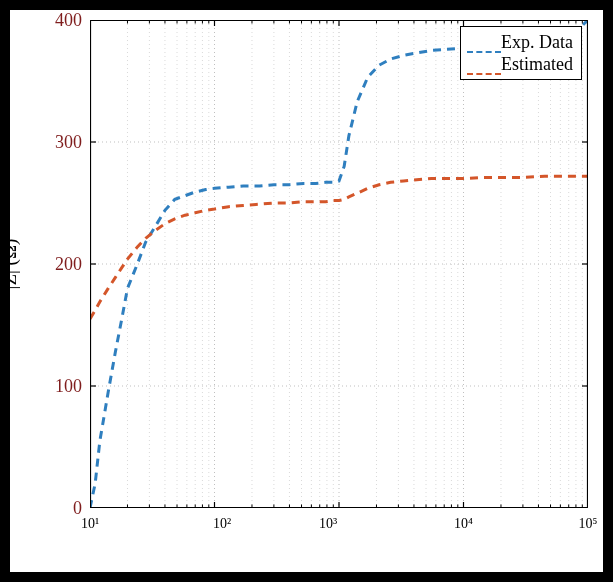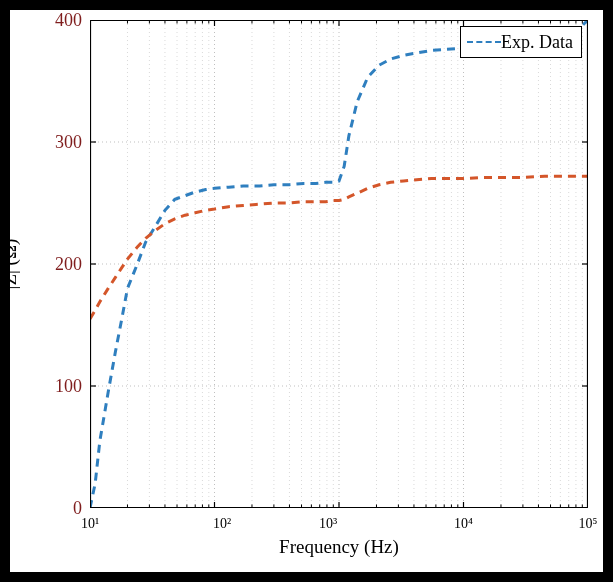--- a/index.html
+++ b/index.html
@@ -5,21 +5,21 @@
   html,body{margin:0;padding:0;background:#000;}
   body{width:613px;height:582px;font-family:"Times New Roman",serif;position:relative;}
   .panel{position:absolute;left:10px;top:10px;width:593px;height:562px;background:#fff;}
   .plot{position:absolute;background:#fff;}
   .plot svg{position:absolute;left:0;top:0;}
   .ytick-label{position:absolute;right:100%;margin-right:8px;transform:translateY(-50%);font-size:18px;color:#7f1d1d;white-space:nowrap;}
   .xtick-label{position:absolute;top:100%;margin-top:8px;transform:translateX(-50%);font-size:14px;color:#000;}
   .xlabel{position:absolute;left:50%;top:100%;transform:translate(-50%,28px);font-size:19px;}
   .ylabel{position:absolute;top:50%;right:100%;transform:translateY(-50%) rotate(-90deg) translateY(-54px);transform-origin:center;font-size:19px;white-space:nowrap;}
   .legend{position:absolute;background:#fff;border:1.2px solid #000;padding:4px 8px 4px 6px;font-size:18px;}
-  .legend-row{display:flex;align-items:center;height:22px;}
+  .legend-row{display:flex;align-items:flex-end;height:22px;}
   .legend-swatch{width:34px;height:0;border-top:2.8px dashed;}
 </style>
 </head>
 <body>
 
 <div class="panel">
   <div class="plot" id="plot" style="left: 80px; top: 10px; width: 498px; height: 488px;">
 
     <svg id="grid-svg" width="498" height="488" viewBox="0 0 498 488">
         <line x1="0" y1="366" x2="498" y2="366" stroke="#bfbfbf" stroke-width="1" stroke-dasharray="1,3"></line>
@@ -150,26 +150,29 @@
         <line x1="470.37983067276366" y1="0" x2="470.37983067276366" y2="3.5" stroke="#000" stroke-width="1"></line>
         <line x1="478.714705981775" y1="488" x2="478.714705981775" y2="484.5" stroke="#000" stroke-width="1"></line>
         <line x1="478.714705981775" y1="0" x2="478.714705981775" y2="3.5" stroke="#000" stroke-width="1"></line>
         <line x1="485.934703380497" y1="488" x2="485.934703380497" y2="484.5" stroke="#000" stroke-width="1"></line>
         <line x1="485.934703380497" y1="0" x2="485.934703380497" y2="3.5" stroke="#000" stroke-width="1"></line>
         <line x1="492.303192425196" y1="488" x2="492.303192425196" y2="484.5" stroke="#000" stroke-width="1"></line>
         <line x1="492.303192425196" y1="0" x2="492.303192425196" y2="3.5" stroke="#000" stroke-width="1"></line>
       </svg>
 
     <div class="ylabel">|Z| (Ω)</div>
-    <div class="xlabel">Frequency (Hz)</div>
 
     <div class="legend" id="legend" style="right: 6px; top: 6px;">
         <div class="legend-row">
           <div class="legend-swatch" style="border-color: rgb(47, 127, 191);"></div>
           <span>Exp. Data</span>
+        </div>
+        <div class="legend-row">
+          <div class="legend-swatch" style="border-color: rgb(212, 86, 42);"></div>
+          <span>Estimated</span>
         </div>
       </div>
   <div class="ytick-label" style="top: 488px;">0</div>
       <div class="ytick-label" style="top: 366px;">100</div>
       <div class="ytick-label" style="top: 244px;">200</div>
       <div class="ytick-label" style="top: 122px;">300</div>
       <div class="ytick-label" style="top: 0px;">400</div>
       <div class="xtick-label" style="left: 0px;">10¹</div>
       <div class="xtick-label" style="left: 116px; margin-left: 16px;">10²</div>
       <div class="xtick-label" style="left: 238px;">10³</div>

